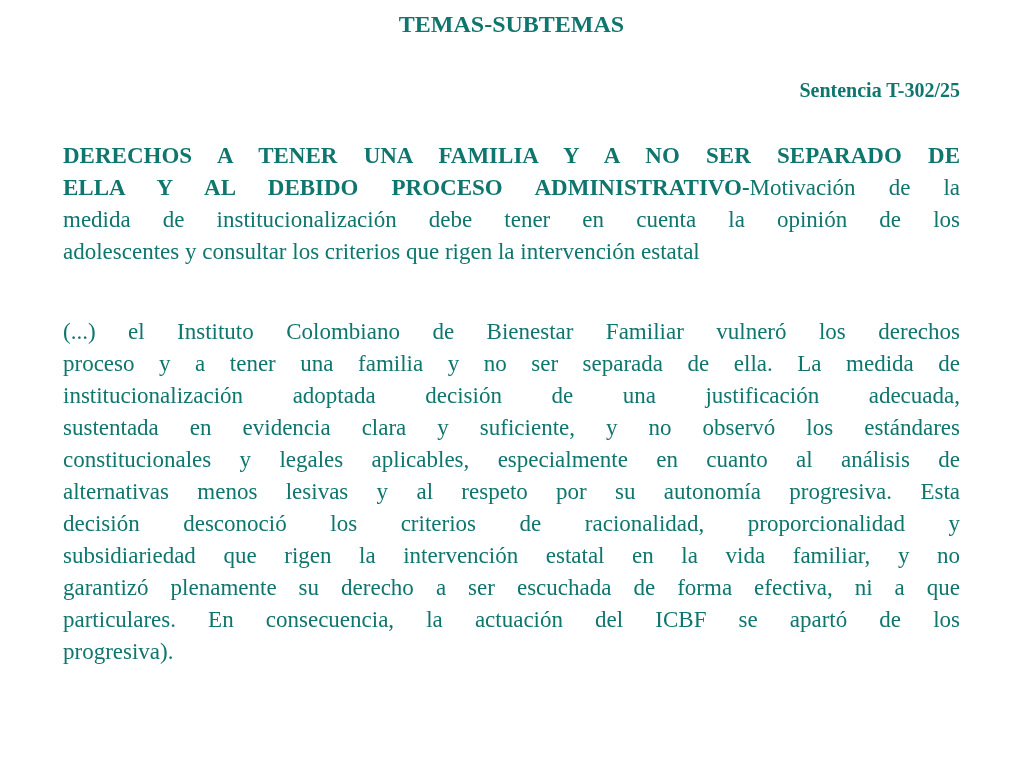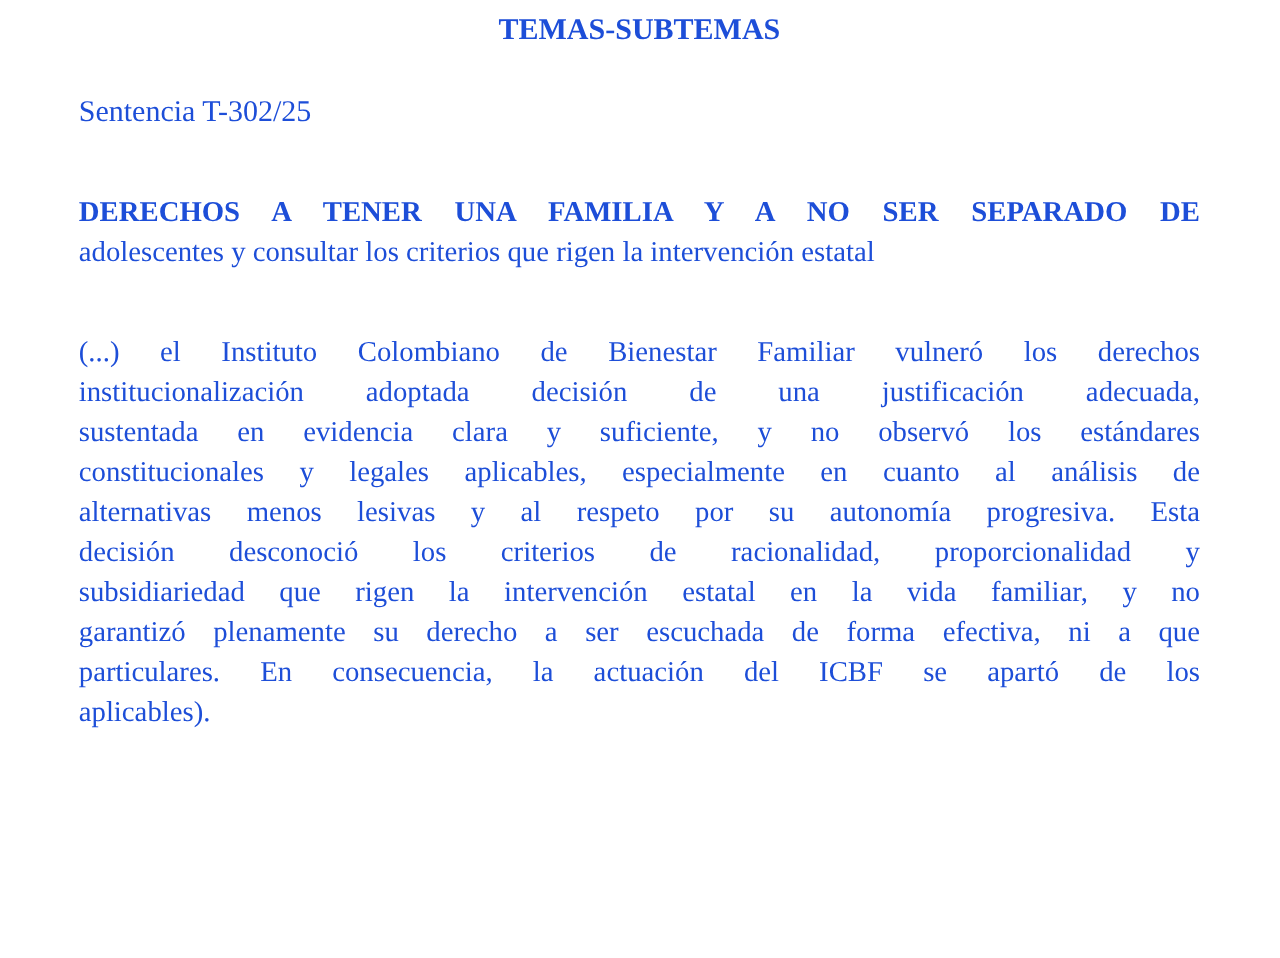--- a/index.html
+++ b/index.html
@@ -7,45 +7,45 @@
     padding: 0;
     background: #ffffff;
   }
   .page {
     position: relative;
     width: 1024px;
     height: 766px;
     box-sizing: border-box;
     padding: 8px 64px 0 63px;
     background: #ffffff;
-    color: #1d4ed8;
+    color: #0f766e;
     font-family: "Liberation Serif", serif;
     overflow: hidden;
   }
   .doc-title {
     font-size: 24px;
     line-height: 32px;
     font-weight: bold;
     text-align: center;
     margin: 0;
   }
   .case-title {
-    font-size: 24px;
+    font-size: 20px;
     line-height: 32px;
-    font-weight: normal;
-    text-align: left;
+    font-weight: bold;
+    text-align: right;
     margin: 34px 0 0 0;
   }
   .para {
     font-size: 23px;
     line-height: 32px;
     margin: 0;
   }
   .para.heading {
-    margin-top: 48px;
+    margin-top: 34px;
   }
   .para.body-quote {
     margin-top: 48px;
   }
   .line {
     display: block;
     text-align: justify;
     text-align-last: justify;
     white-space: normal;
   }
@@ -59,28 +59,31 @@
 </head>
 <body>
 
 <div class="page">
   <h1 class="doc-title">TEMAS-SUBTEMAS</h1>
 
   <h2 class="case-title">Sentencia T-302/25</h2>
 
   <div class="para heading">
       <div class="line"><b>DERECHOS A TENER UNA FAMILIA Y A NO SER SEPARADO DE</b><span></span></div>
+      <div class="line"><b>ELLA Y AL DEBIDO PROCESO ADMINISTRATIVO-</b><span>Motivación de la</span></div>
+      <div class="line"><b></b><span>medida de institucionalización debe tener en cuenta la opinión de los</span></div>
       <div class="line"><b></b><span>adolescentes y consultar los criterios que rigen la intervención estatal</span></div>
     </div>
 
   <div class="para body-quote">
       <div class="line">(...) el Instituto Colombiano de Bienestar Familiar vulneró los derechos</div>
+      <div class="line">proceso y a tener una familia y no ser separada de ella. La medida de</div>
       <div class="line">institucionalización adoptada decisión de una justificación adecuada,</div>
       <div class="line">sustentada en evidencia clara y suficiente, y no observó los estándares</div>
       <div class="line">constitucionales y legales aplicables, especialmente en cuanto al análisis de</div>
       <div class="line">alternativas menos lesivas y al respeto por su autonomía progresiva. Esta</div>
       <div class="line">decisión desconoció los criterios de racionalidad, proporcionalidad y</div>
       <div class="line">subsidiariedad que rigen la intervención estatal en la vida familiar, y no</div>
       <div class="line">garantizó plenamente su derecho a ser escuchada de forma efectiva, ni a que</div>
       <div class="line">particulares. En consecuencia, la actuación del ICBF se apartó de los</div>
-      <div class="line">aplicables).</div>
+      <div class="line">progresiva).</div>
     </div>
 </div>
 
 </body></html>

